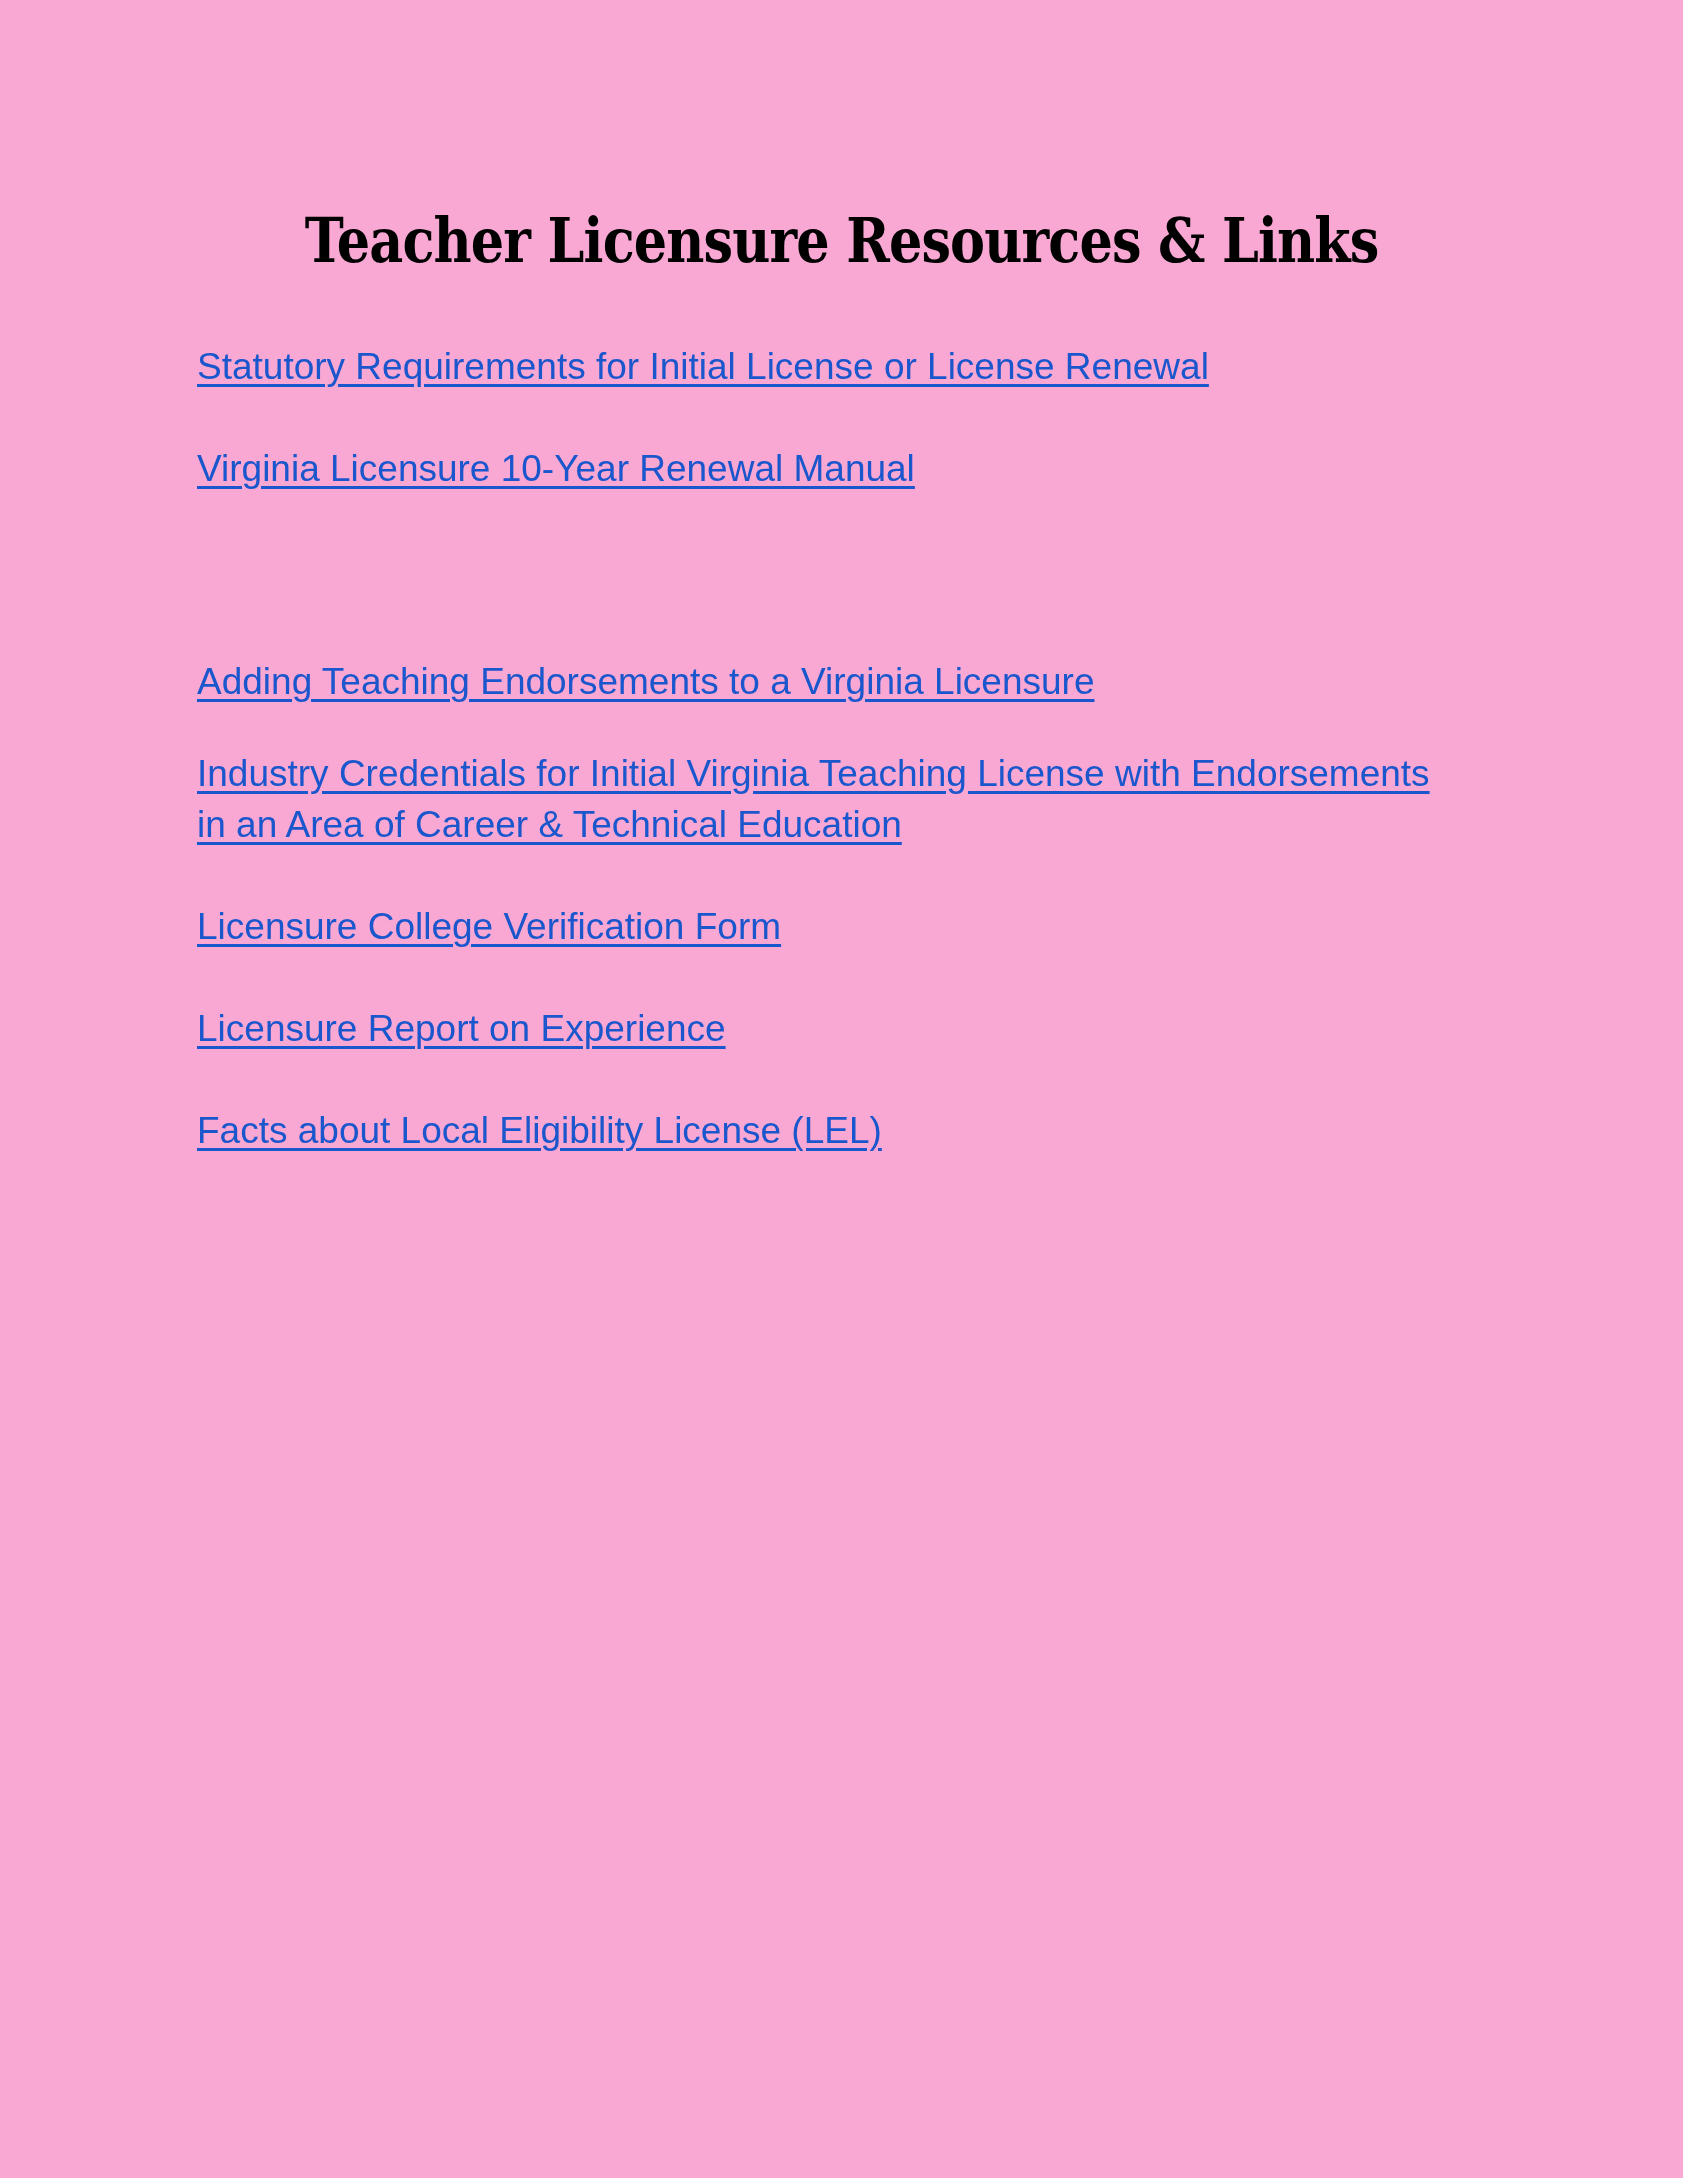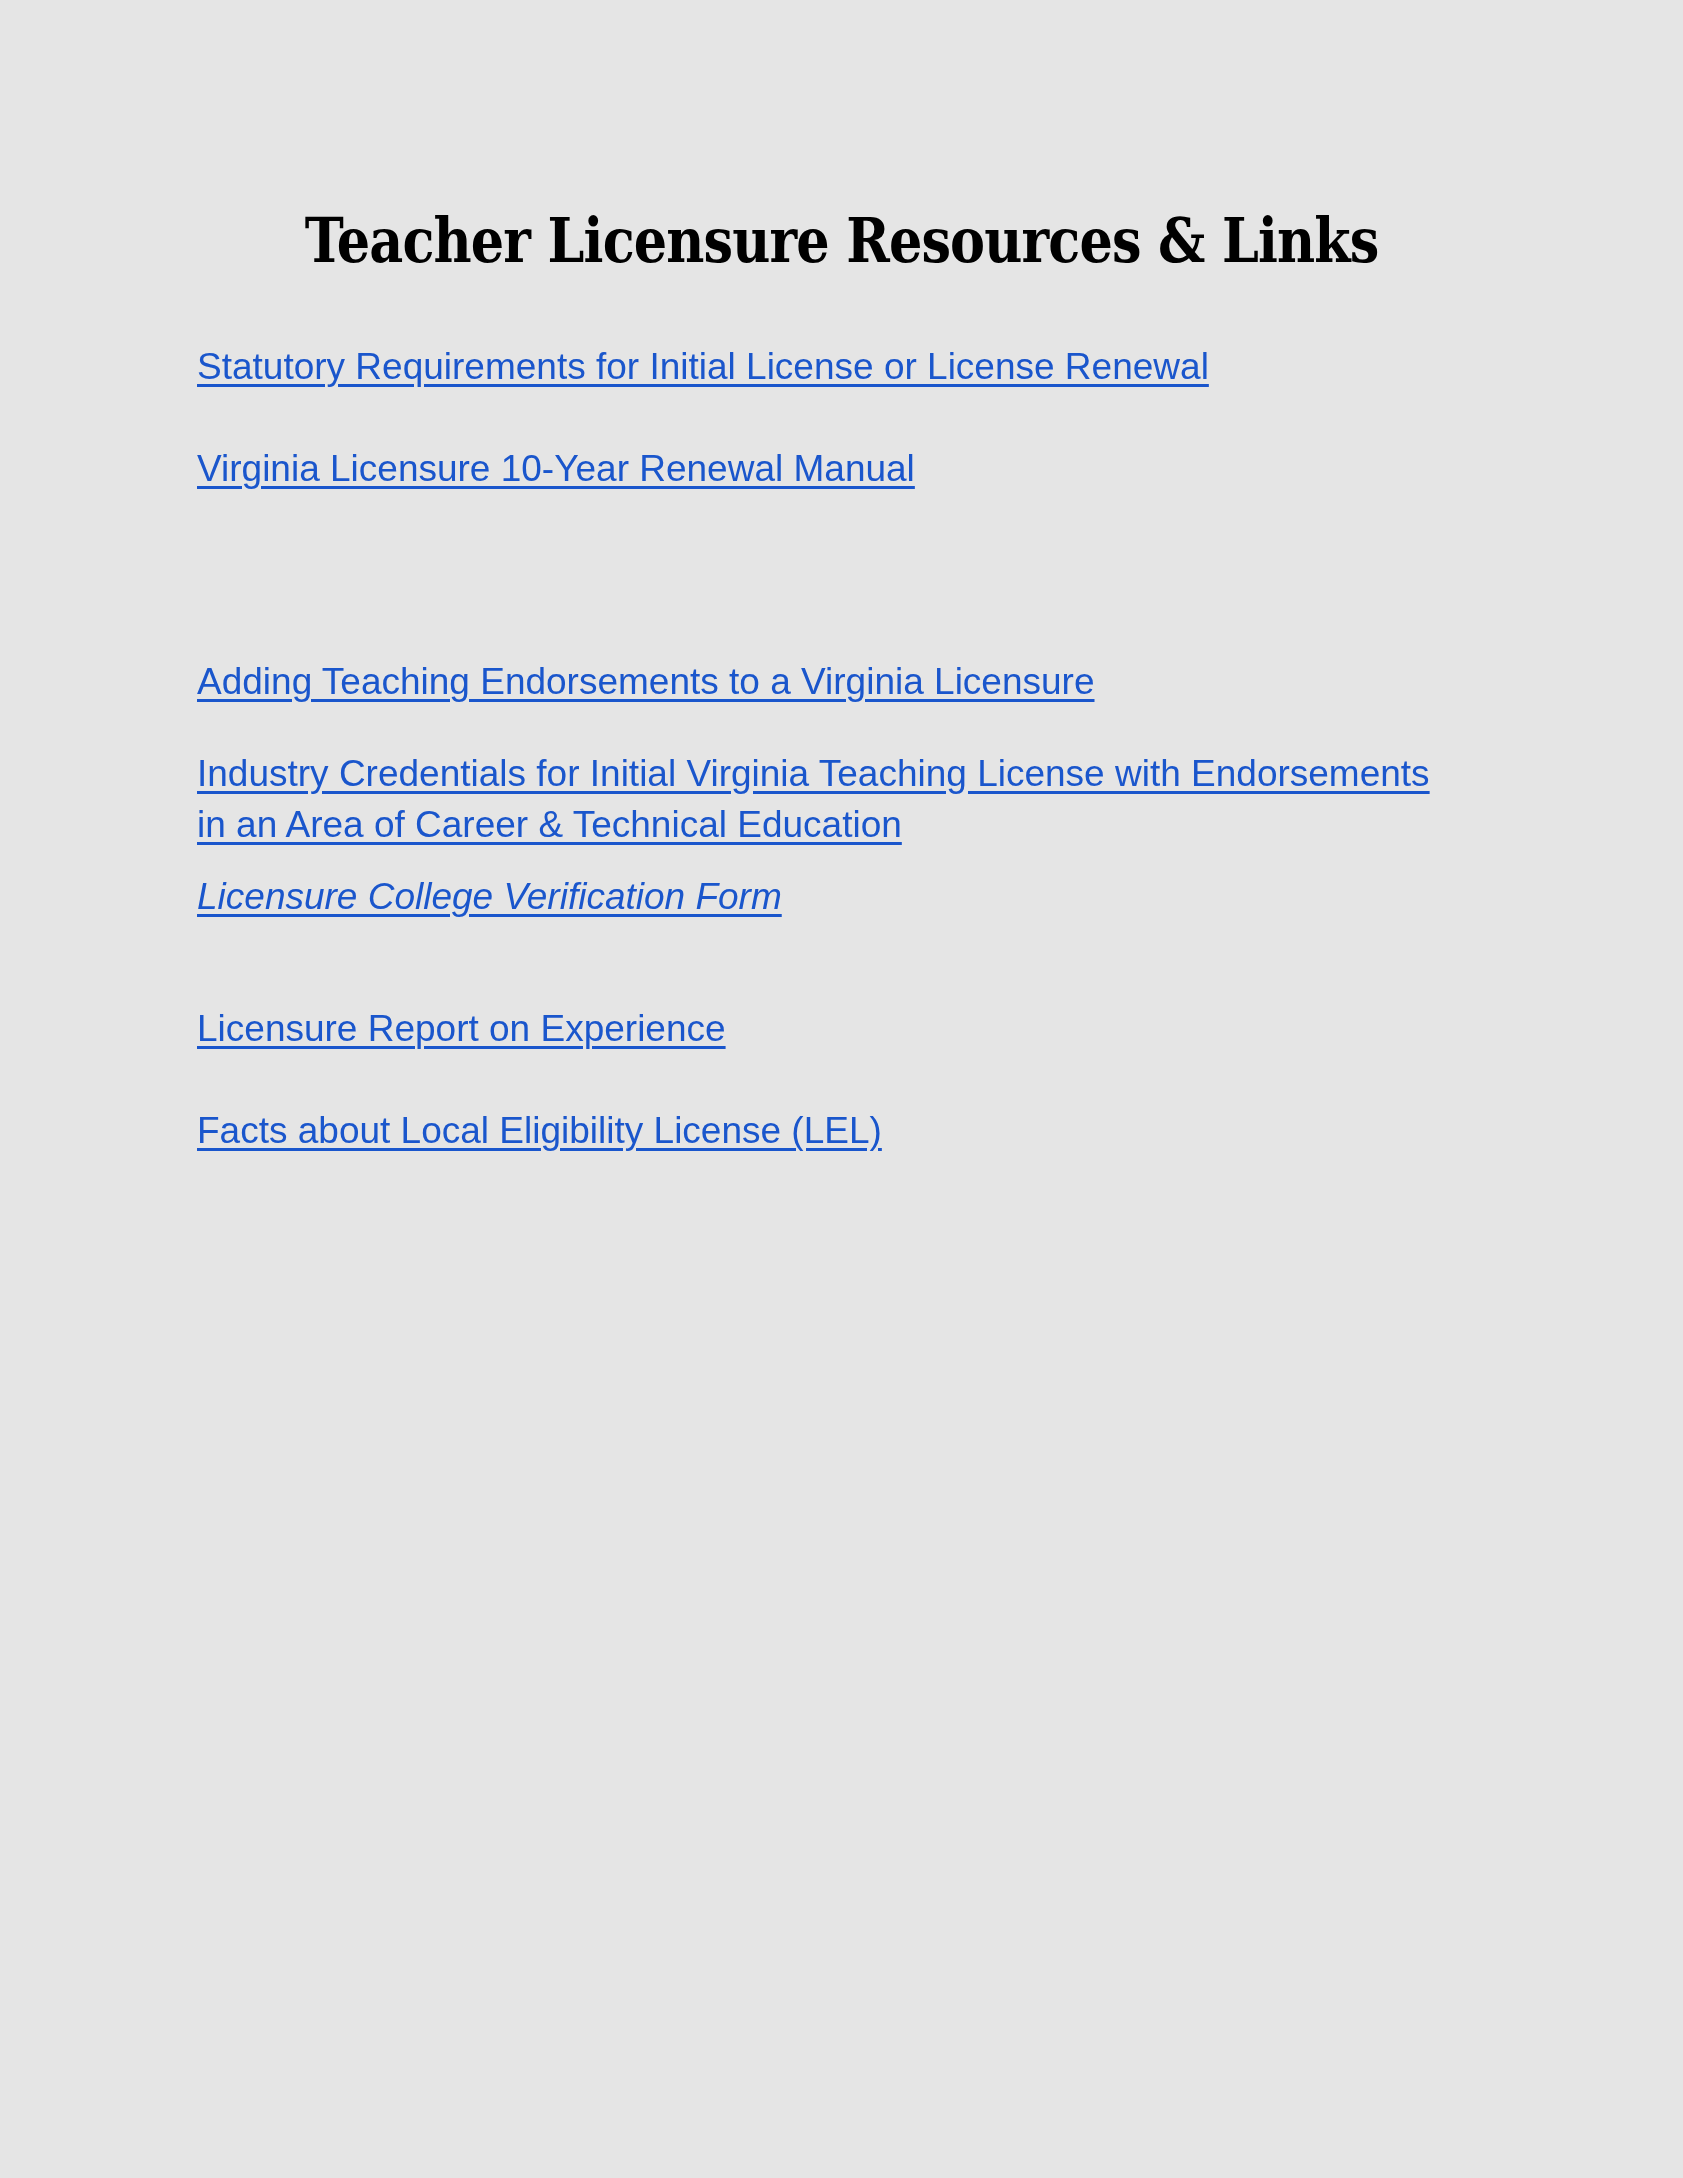--- a/index.html
+++ b/index.html
@@ -12,21 +12,21 @@
       height: 2178px;
       position: relative;
       overflow: hidden;
     }
     .page {
       position: absolute;
       left: 0;
       top: 0;
       width: 1683px;
       height: 2178px;
-      background: #e5e5e5;
+      background: #f9a8d4;
     }
     .title {
       position: absolute;
       left: 0;
       top: 196px;
       width: 1683px;
       text-align: center;
       font-family: "DejaVu Serif", "Liberation Serif", serif;
       font-weight: bold;
       font-size: 61px;
@@ -60,19 +60,19 @@
   <a class="link" style="top:342px;">Statutory Requirements for Initial License or License Renewal</a>
 
   <a class="link" style="top:444px;">Virginia Licensure 10-Year Renewal Manual</a>
 
 
   <a class="link" style="top:647px;margin-top:10px;">Adding Teaching Endorsements to a Virginia Licensure</a>
 
   <a class="link" style="top:749px;text-decoration:underline;">Industry Credentials for Initial Virginia Teaching License with Endorsements</a>
   <a class="link" style="top:800px;">in an Area of Career &amp; Technical Education</a>
 
-  <a class="link" style="top:872px;font-style:italic;">Licensure College Verification Form</a>
+  <a class="link" style="top:902px;">Licensure College Verification Form</a>
 
   <a class="link" style="top:1004px;">Licensure Report on Experience</a>
 
   <a class="link" style="top:1106px;">Facts about Local Eligibility License (LEL)</a>
 </div>
 
 
 </body></html>

